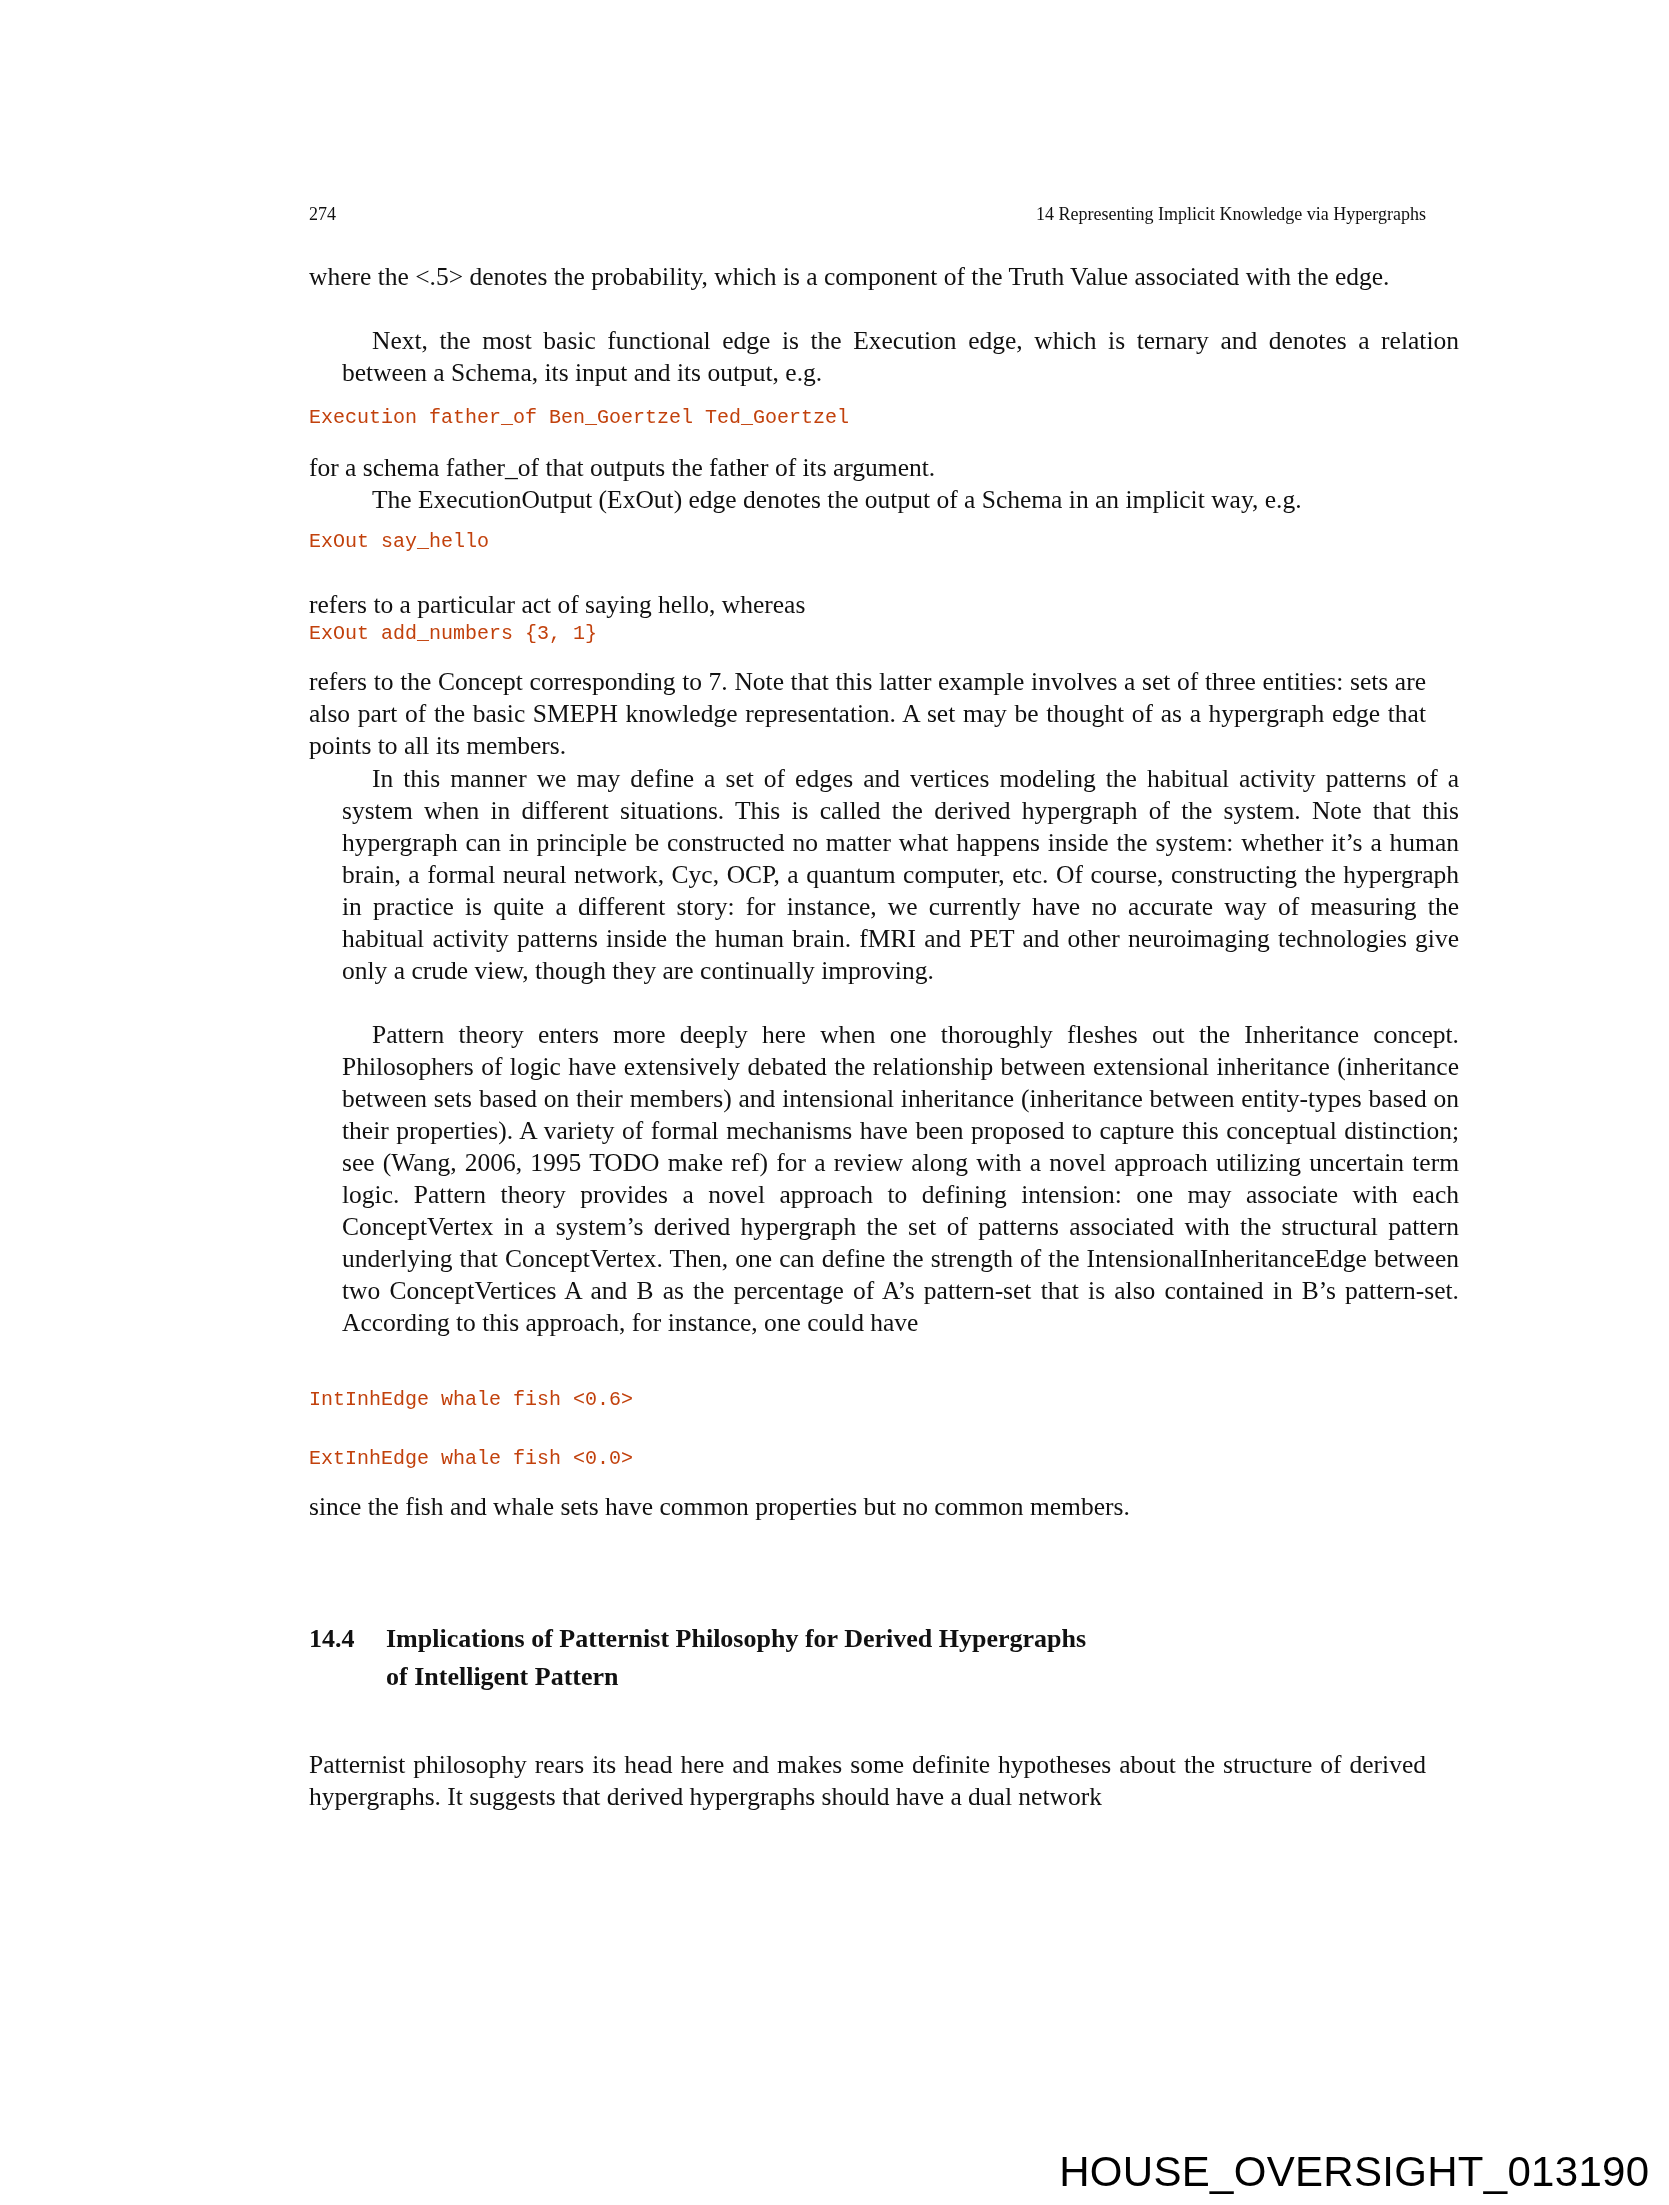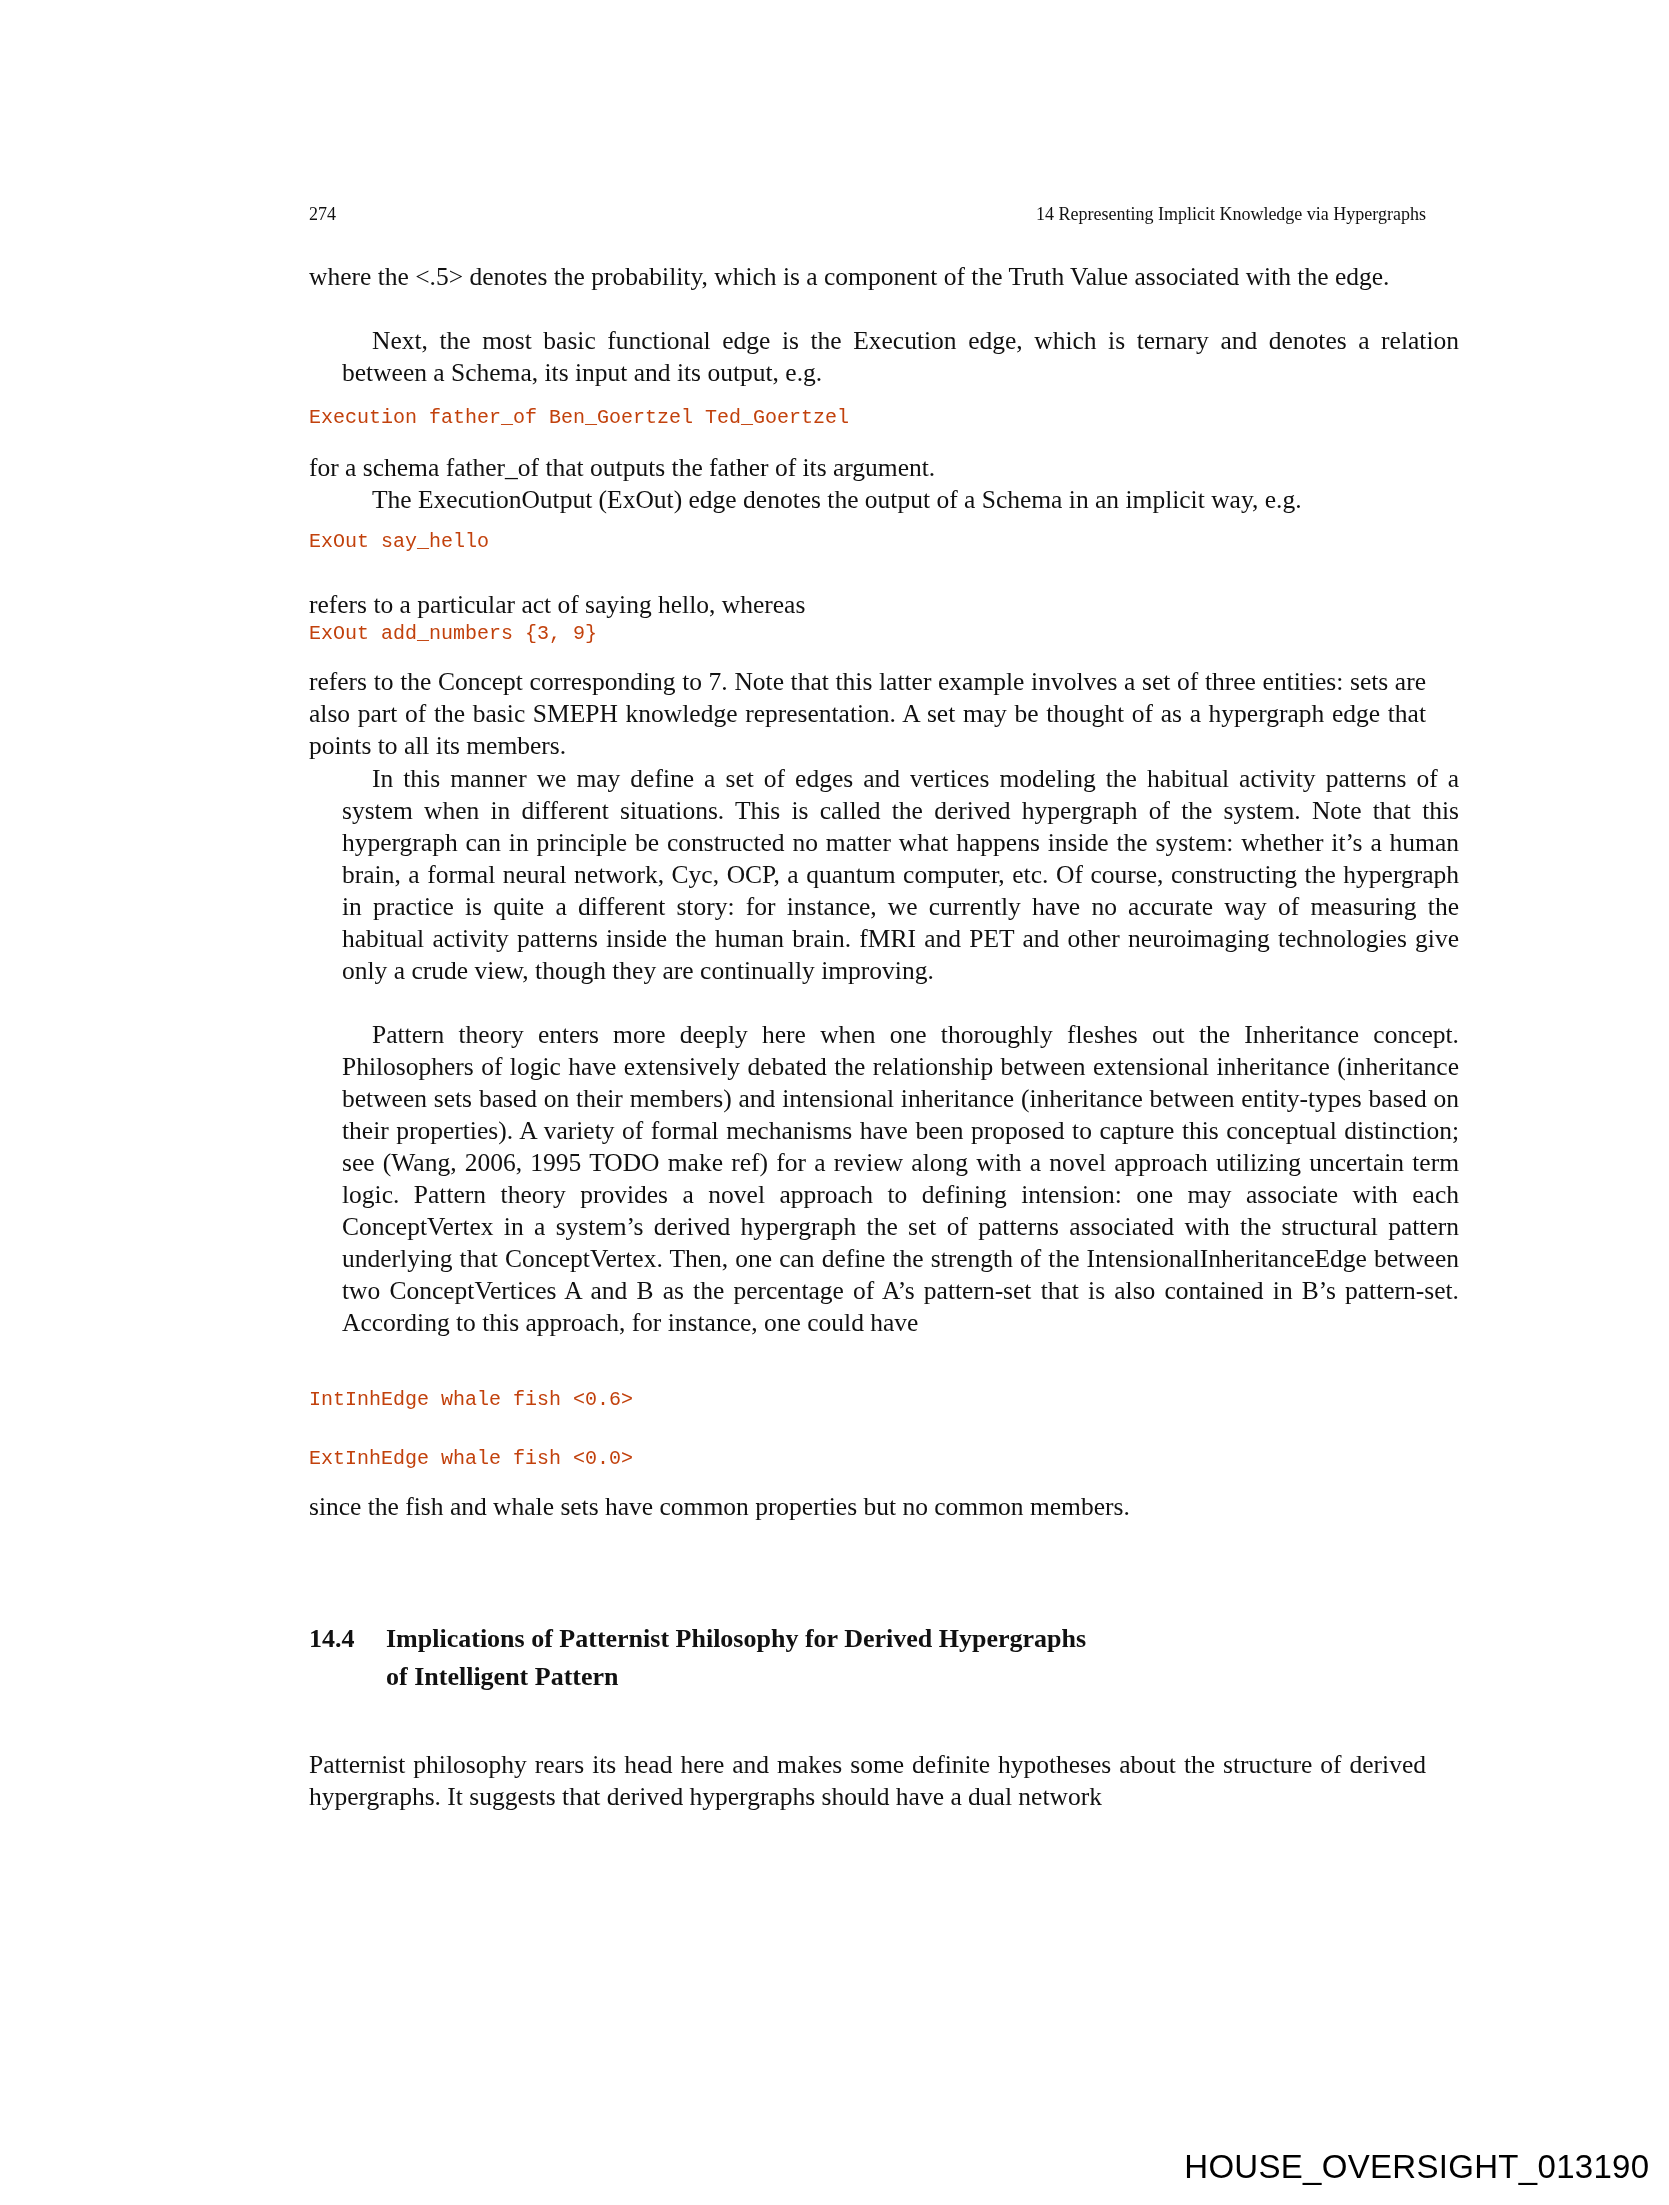--- a/index.html
+++ b/index.html
@@ -7,21 +7,21 @@
   .page { position:absolute; left:309px; top:0; width:1117px; font-family:"DejaVu Serif","Liberation Serif",serif; }
   .header { position:absolute; top:204px; left:0; width:1117px; height:33px; font-size:18px; font-family:"Liberation Serif",serif; }
   .header .pg { position:absolute; left:0; top:0; }
   .header .run { position:absolute; right:0; top:0; }
   .p { position:absolute; left:0; width:1117px; font-family:"Liberation Serif",serif; font-size:25.5px; line-height:32px; text-align:justify; }
   .p.indent { text-indent:30px;margin-left:33px; }
   .code { position:absolute; left:0; font-family:"Liberation Mono","DejaVu Sans Mono",monospace; font-size:20px; color:#c2410c; white-space:pre; }
   .h2 { position:absolute; left:0; width:1117px; font-family:"Liberation Serif",serif; font-weight:bold; font-size:26px; line-height:38px; }
   .h2 .num { display:inline-block; width:77px; }
   .h2 .line2 { padding-left:77px; display:block; }
-  .stamp { position:absolute; right:19.6px; top:2148px; font-family:"Liberation Sans",sans-serif; font-size:33px; color:#000; letter-spacing:0.3px; }
+  .stamp { position:absolute; right:19.6px; top:2148px; font-family:"Liberation Sans",sans-serif; font-size:42px; color:#000; letter-spacing:0.3px; }
 </style>
 </head>
 <body>
 
 <div class="page">
 
   <div class="header">
     <span class="pg">274</span>
     <span class="run">14 Representing Implicit Knowledge via Hypergraphs</span>
   </div>
@@ -31,21 +31,21 @@
 
   <div class="code" style="top:406px;">Execution father_of Ben_Goertzel Ted_Goertzel</div>
 
   <div class="p" style="top:452px;">for a schema father_of that outputs the father of its argument.</div>
   <div class="p indent" style="top:484px;">The ExecutionOutput (ExOut) edge denotes the output of a Schema in an implicit way, e.g.</div>
 
   <div class="code" style="top:530px;">ExOut say_hello</div>
 
   <div class="p" style="top:575px;margin-top:14px;">refers to a particular act of saying hello, whereas</div>
 
-  <div class="code" style="top:622px;">ExOut add_numbers {3, 9}</div>
+  <div class="code" style="top:622px;">ExOut add_numbers {3, 1}</div>
 
   <div class="p" style="top:666px;">refers to the Concept corresponding to 7. Note that this latter example involves a set of three entities: sets are also part of the basic SMEPH knowledge representation. A set may be thought of as a hypergraph edge that points to all its members.</div>
   <div class="p indent" style="top:763px;">In this manner we may define a set of edges and vertices modeling the habitual activity patterns of a system when in different situations. This is called the derived hypergraph of the system. Note that this hypergraph can in principle be constructed no matter what happens inside the system: whether it’s a human brain, a formal neural network, Cyc, OCP, a quantum computer, etc. Of course, constructing the hypergraph in practice is quite a different story: for instance, we currently have no accurate way of measuring the habitual activity patterns inside the human brain. fMRI and PET and other neuroimaging technologies give only a crude view, though they are continually improving.</div>
   <div class="p indent" style="top:1019px;">Pattern theory enters more deeply here when one thoroughly fleshes out the Inheritance concept. Philosophers of logic have extensively debated the relationship between extensional inheritance (inheritance between sets based on their members) and intensional inheritance (in­heritance between entity-types based on their properties). A variety of formal mechanisms have been proposed to capture this conceptual distinction; see (Wang, 2006, 1995 TODO make ref) for a review along with a novel approach utilizing uncertain term logic. Pattern theory provides a novel approach to defining intension: one may associate with each ConceptVertex in a system’s derived hypergraph the set of patterns associated with the structural pattern underlying that ConceptVertex. Then, one can define the strength of the IntensionalInheritanceEdge between two ConceptVertices A and B as the percentage of A’s pattern-set that is also contained in B’s pattern-set. According to this approach, for instance, one could have</div>
 
   <div class="code" style="top:1388px;">IntInhEdge whale fish &lt;0.6&gt;</div>
   <div class="code" style="top:1447px;">ExtInhEdge whale fish &lt;0.0&gt;</div>
 
   <div class="p" style="top:1491px;">since the fish and whale sets have common properties but no common members.</div>
 

